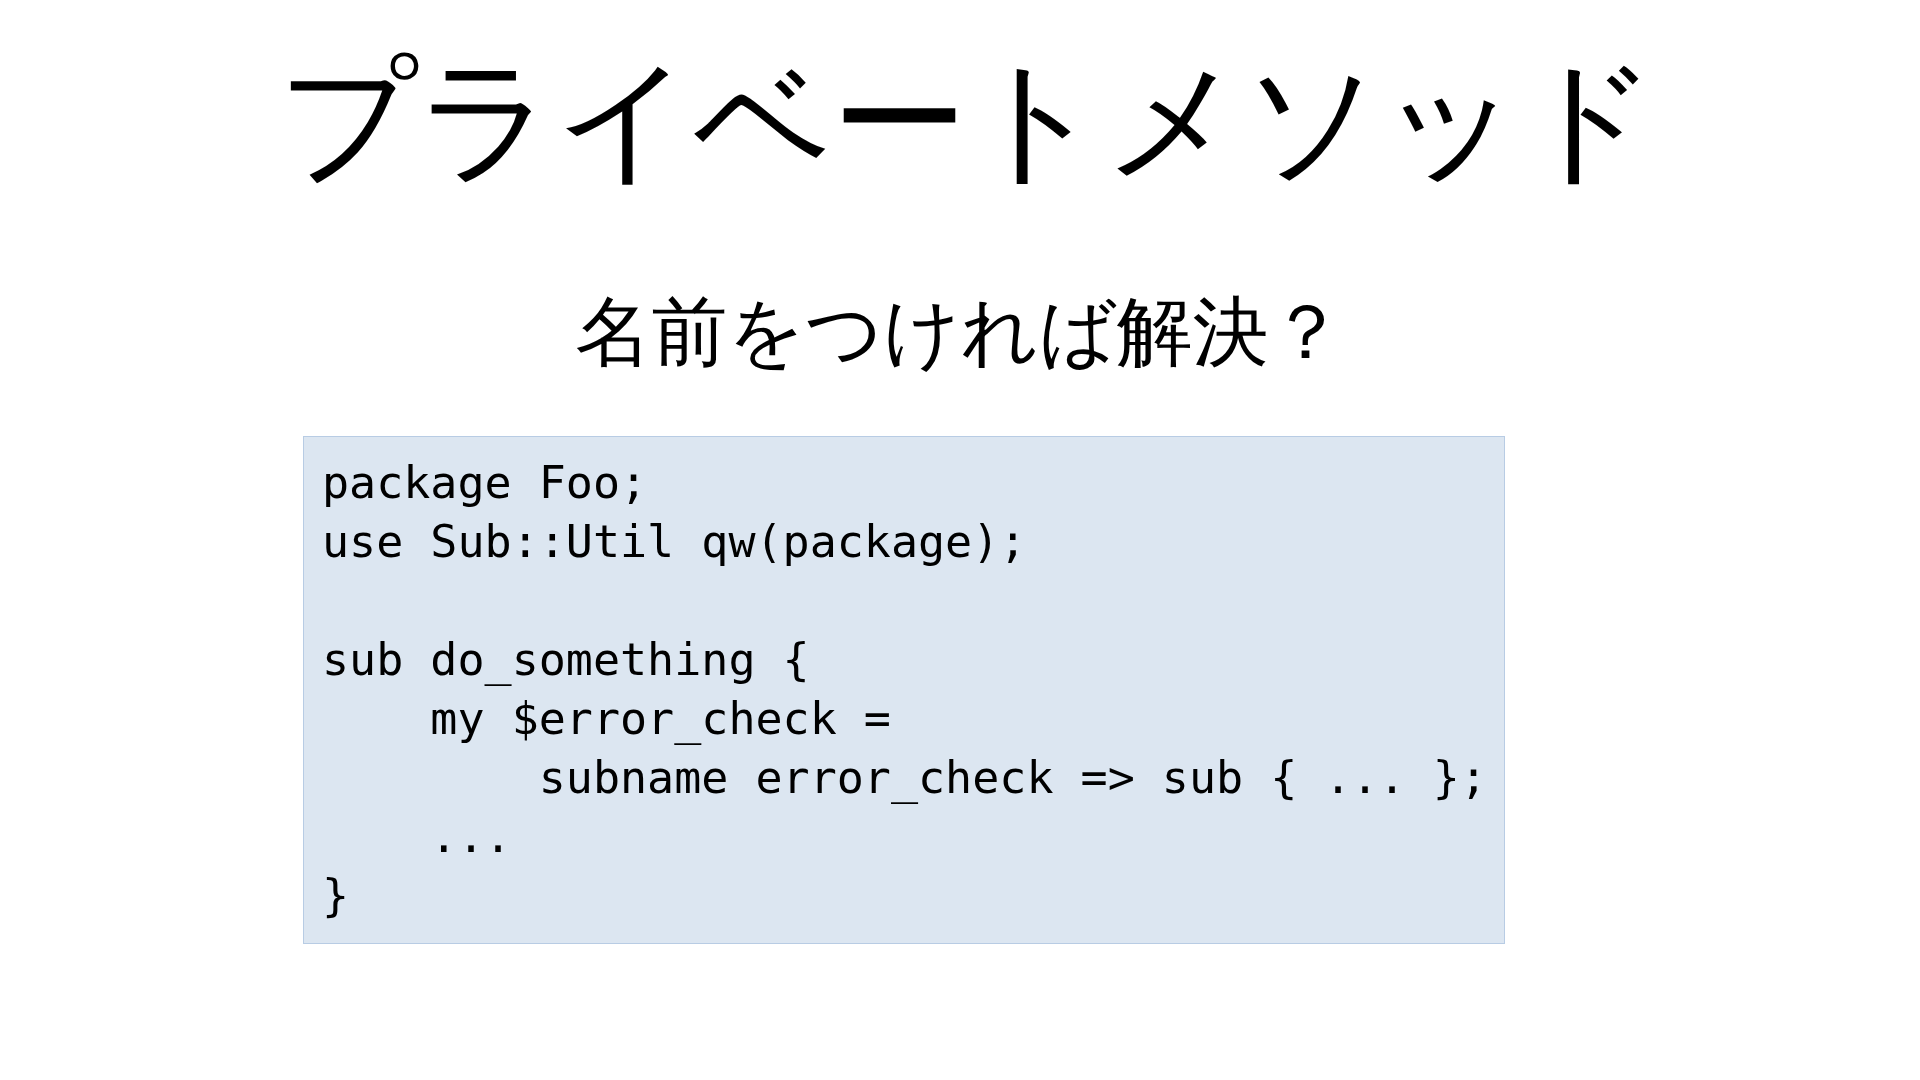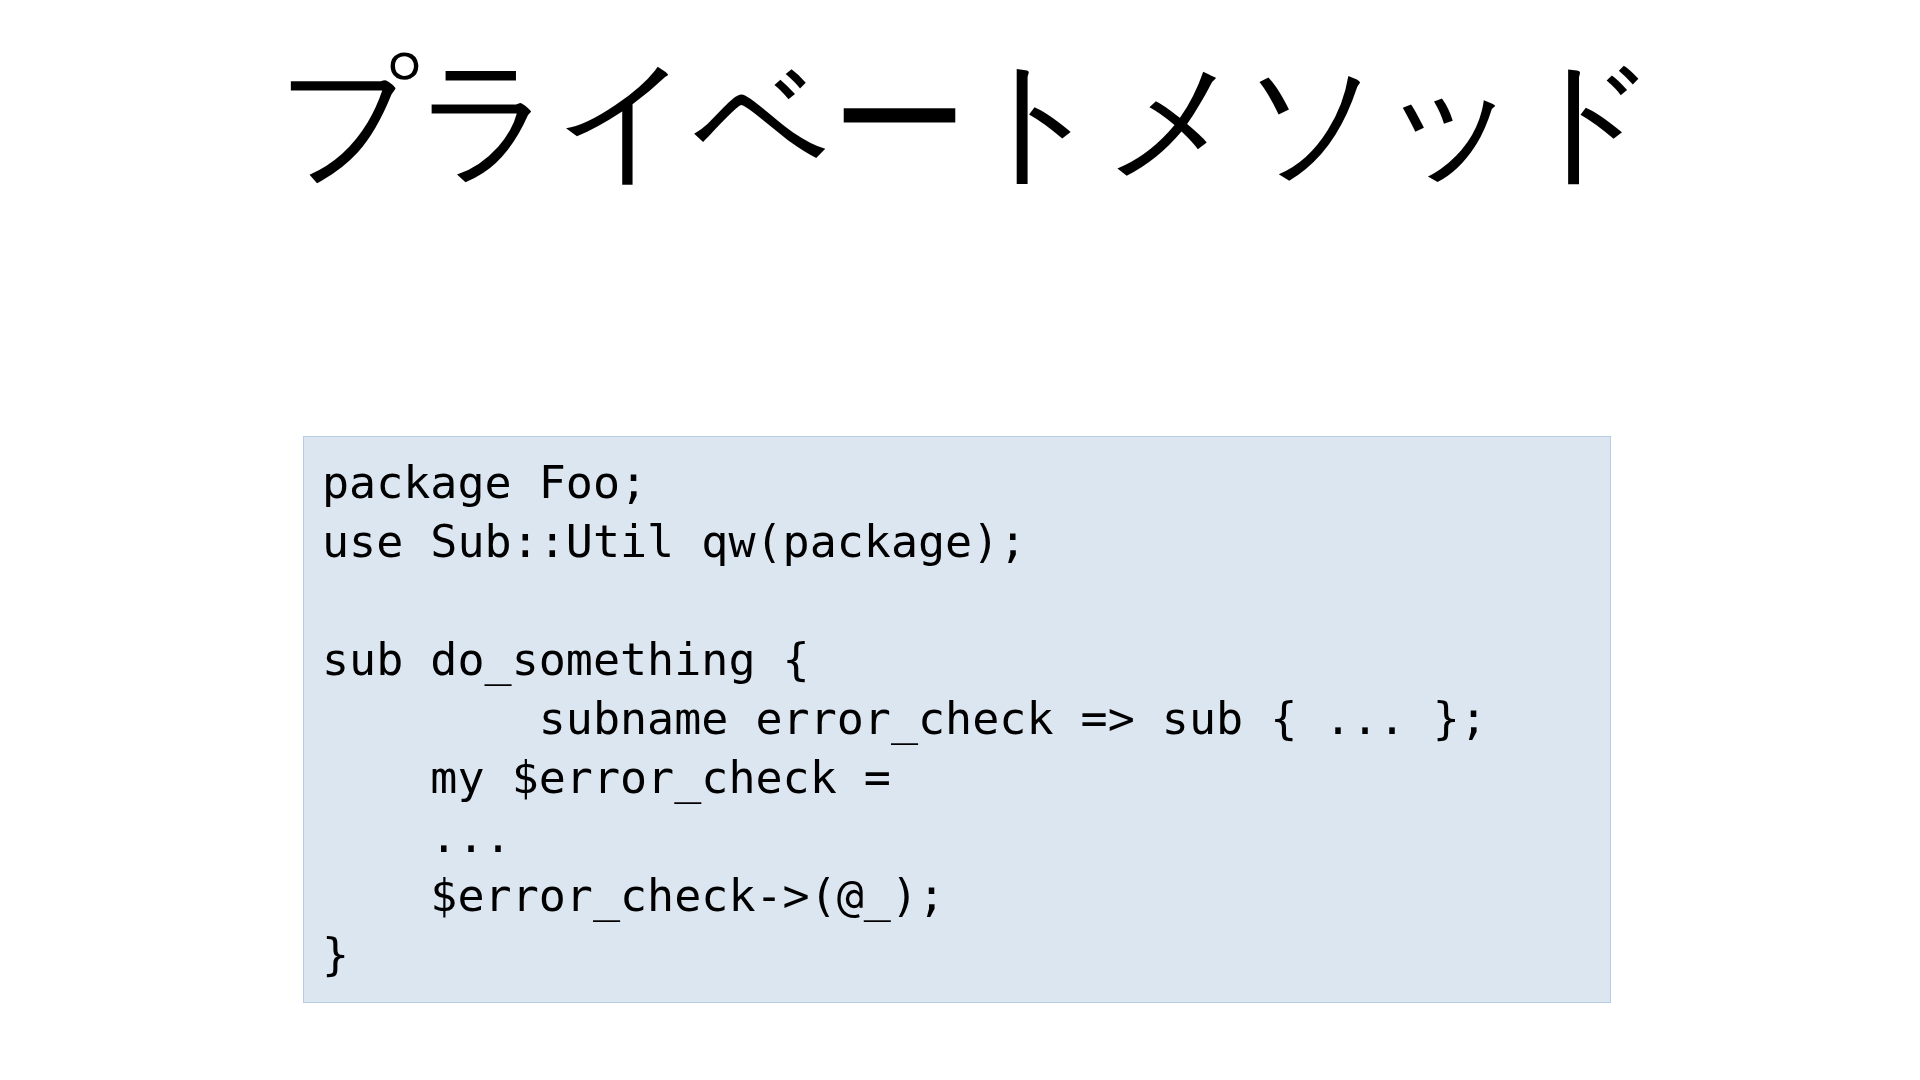--- a/index.html
+++ b/index.html
@@ -48,21 +48,21 @@
     line-height: 1.15;
     font-weight: 400;
     color: #000000;
     white-space: nowrap;
   }
 
   .code-block {
     position: absolute;
     left: 303px;
     top: 436px;
-    width: 1308px;
+    width: 1202px;
     box-sizing: border-box;
     background: #dce6f1;
     border: 1px solid #b8cce4;
     padding: 16px 28px 18px 18px;
   }
 
   .code-line {
     font-family: "DejaVu Sans Mono", "Liberation Mono", monospace;
     font-size: 45px;
     line-height: 59px;
@@ -75,26 +75,26 @@
     height: 59px;
   }
 </style>
 </head>
 <body>
 
 <div class="slide">
 
   <div class="slide-title">プライベートメソッド</div>
 
+  <div class="slide-subtitle">名前をつければ解決？</div>
 
   <div class="code-block">
     <div class="code-line">package Foo;</div>
     <div class="code-line">use Sub::Util qw(package);</div>
     <div class="code-line blank"></div>
     <div class="code-line">sub do_something {</div>
+    <div class="code-line">    my $error_check =</div>
     <div class="code-line">        subname error_check =&gt; sub { ... };</div>
-    <div class="code-line">    my $error_check =</div>
     <div class="code-line">    ...</div>
-    <div class="code-line">    $error_check-&gt;(@_);</div>
     <div class="code-line">}</div>
   </div>
 
 </div>
 
 </body></html>

